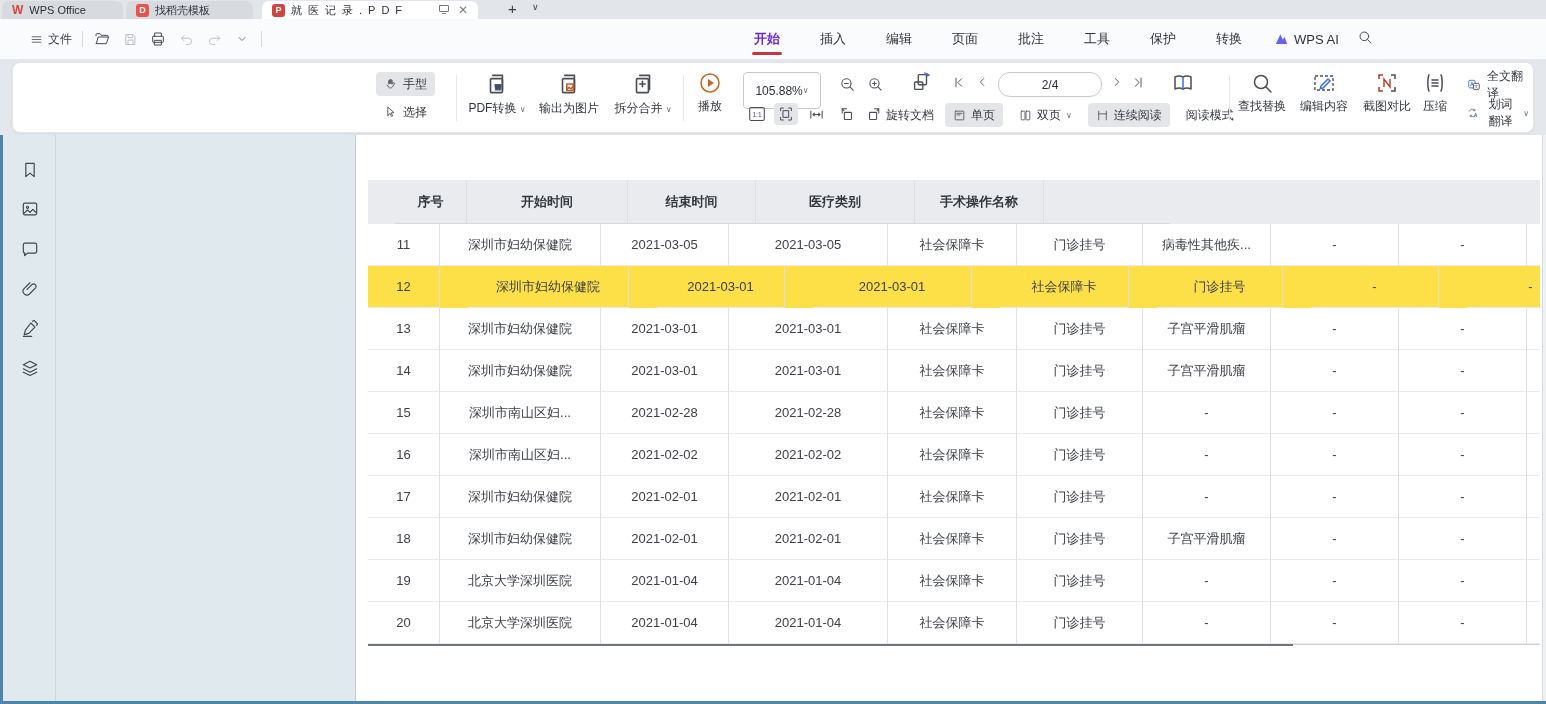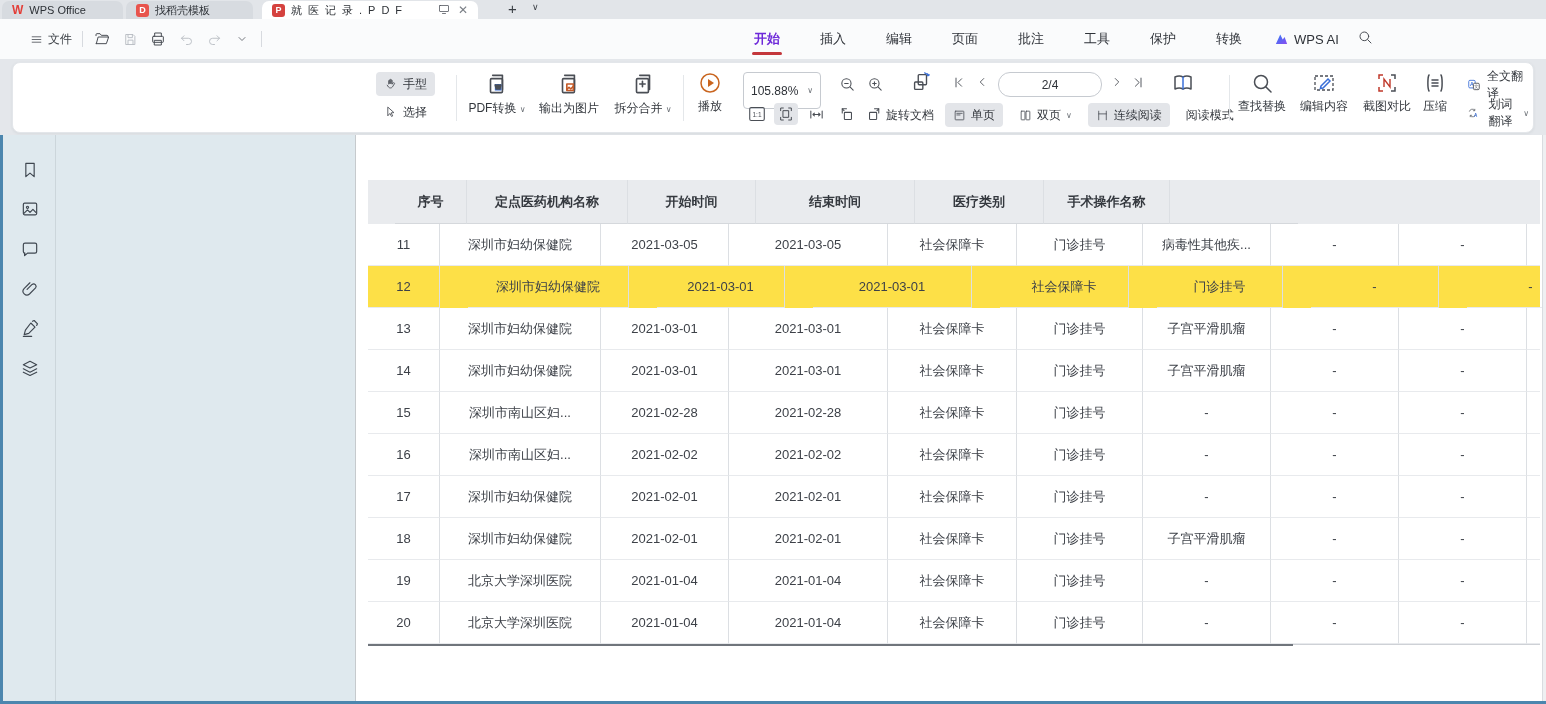--- a/index.html
+++ b/index.html
@@ -43,21 +43,21 @@
     border:1px solid #e3e6ea; border-radius:8px; box-shadow:0 1px 3px rgba(40,50,60,.07); }
   .tc { position:absolute; font-size:12px; color:#33373d; }
   .pill { display:flex; align-items:center; gap:5px; height:24px; padding:0 8px; border-radius:4px; font-size:12px; }
   .pill.on { background:#e3e5e9; }
   .tool-col { display:flex; flex-direction:column; align-items:center; gap:3px; width:72px; }
   .tool-col .lbl { font-size:12px; color:#33373d; white-space:nowrap; }
   .chev { font-size:8px; color:#6b7076; }
   .tdiv { position:absolute; top:12px; width:1px; height:46px; background:#e4e7ea; }
   .icbtn { display:flex; align-items:center; justify-content:center; width:24px; height:22px; border-radius:4px; }
   .icbtn.on { background:#e3e5e9; }
-  .zoombox { display:flex; align-items:center; justify-content:space-between; width:78px; height:37px;
+  .zoombox { display:flex; align-items:center; justify-content:center; width:78px; height:37px;
     border:1px solid #c6cad0; border-radius:4px; padding:0 7px; font-size:12px; color:#2e3238; background:#fff; }
   .pagebox { display:flex; align-items:center; justify-content:center; width:104px; height:25px;
     border:1px solid #c6cad0; border-radius:12px; font-size:12px; color:#2e3238; background:#fff; }
   .navic { color:#43474e; display:flex; align-items:center; }
   svg.oi { stroke:#4a4e55; fill:none; stroke-width:1.5; stroke-linecap:round; stroke-linejoin:round; }
   .edge-l { position:absolute; left:0; top:135px; width:3px; height:569px; background:#4c86ae; }
   .edge-b { position:absolute; left:0; top:701px; width:1546px; height:3px; background:#4c86ae; }
   .rail { position:absolute; left:3px; top:135px; width:52px; height:566px; background:#dfe9ee; }
   .rail-ic { position:absolute; left:17px; width:22px; height:22px; }
   .rail-ic svg { stroke:#3f4750; fill:none; stroke-width:1.4; stroke-linecap:round; stroke-linejoin:round; }
@@ -447,21 +447,20 @@
       </svg>
   </div>
 </div>
 
 <div class="panel"></div>
 
 <div class="page">
   <div class="dtable">
     <div class="trow head" id="thead">
         <div class="cell">序号</div>
-        <div class="cell">定点医药机构名称</div>
         <div class="cell">开始时间</div>
         <div class="cell">结束时间</div>
         <div class="cell">医疗类别</div>
         <div class="cell">手术操作名称</div>
         <div class="cell"></div>
       </div>
     <div id="tbody">
         <div class="trow">
           <div class="cell">11</div>
           <div class="cell">深圳市妇幼保健院</div>

